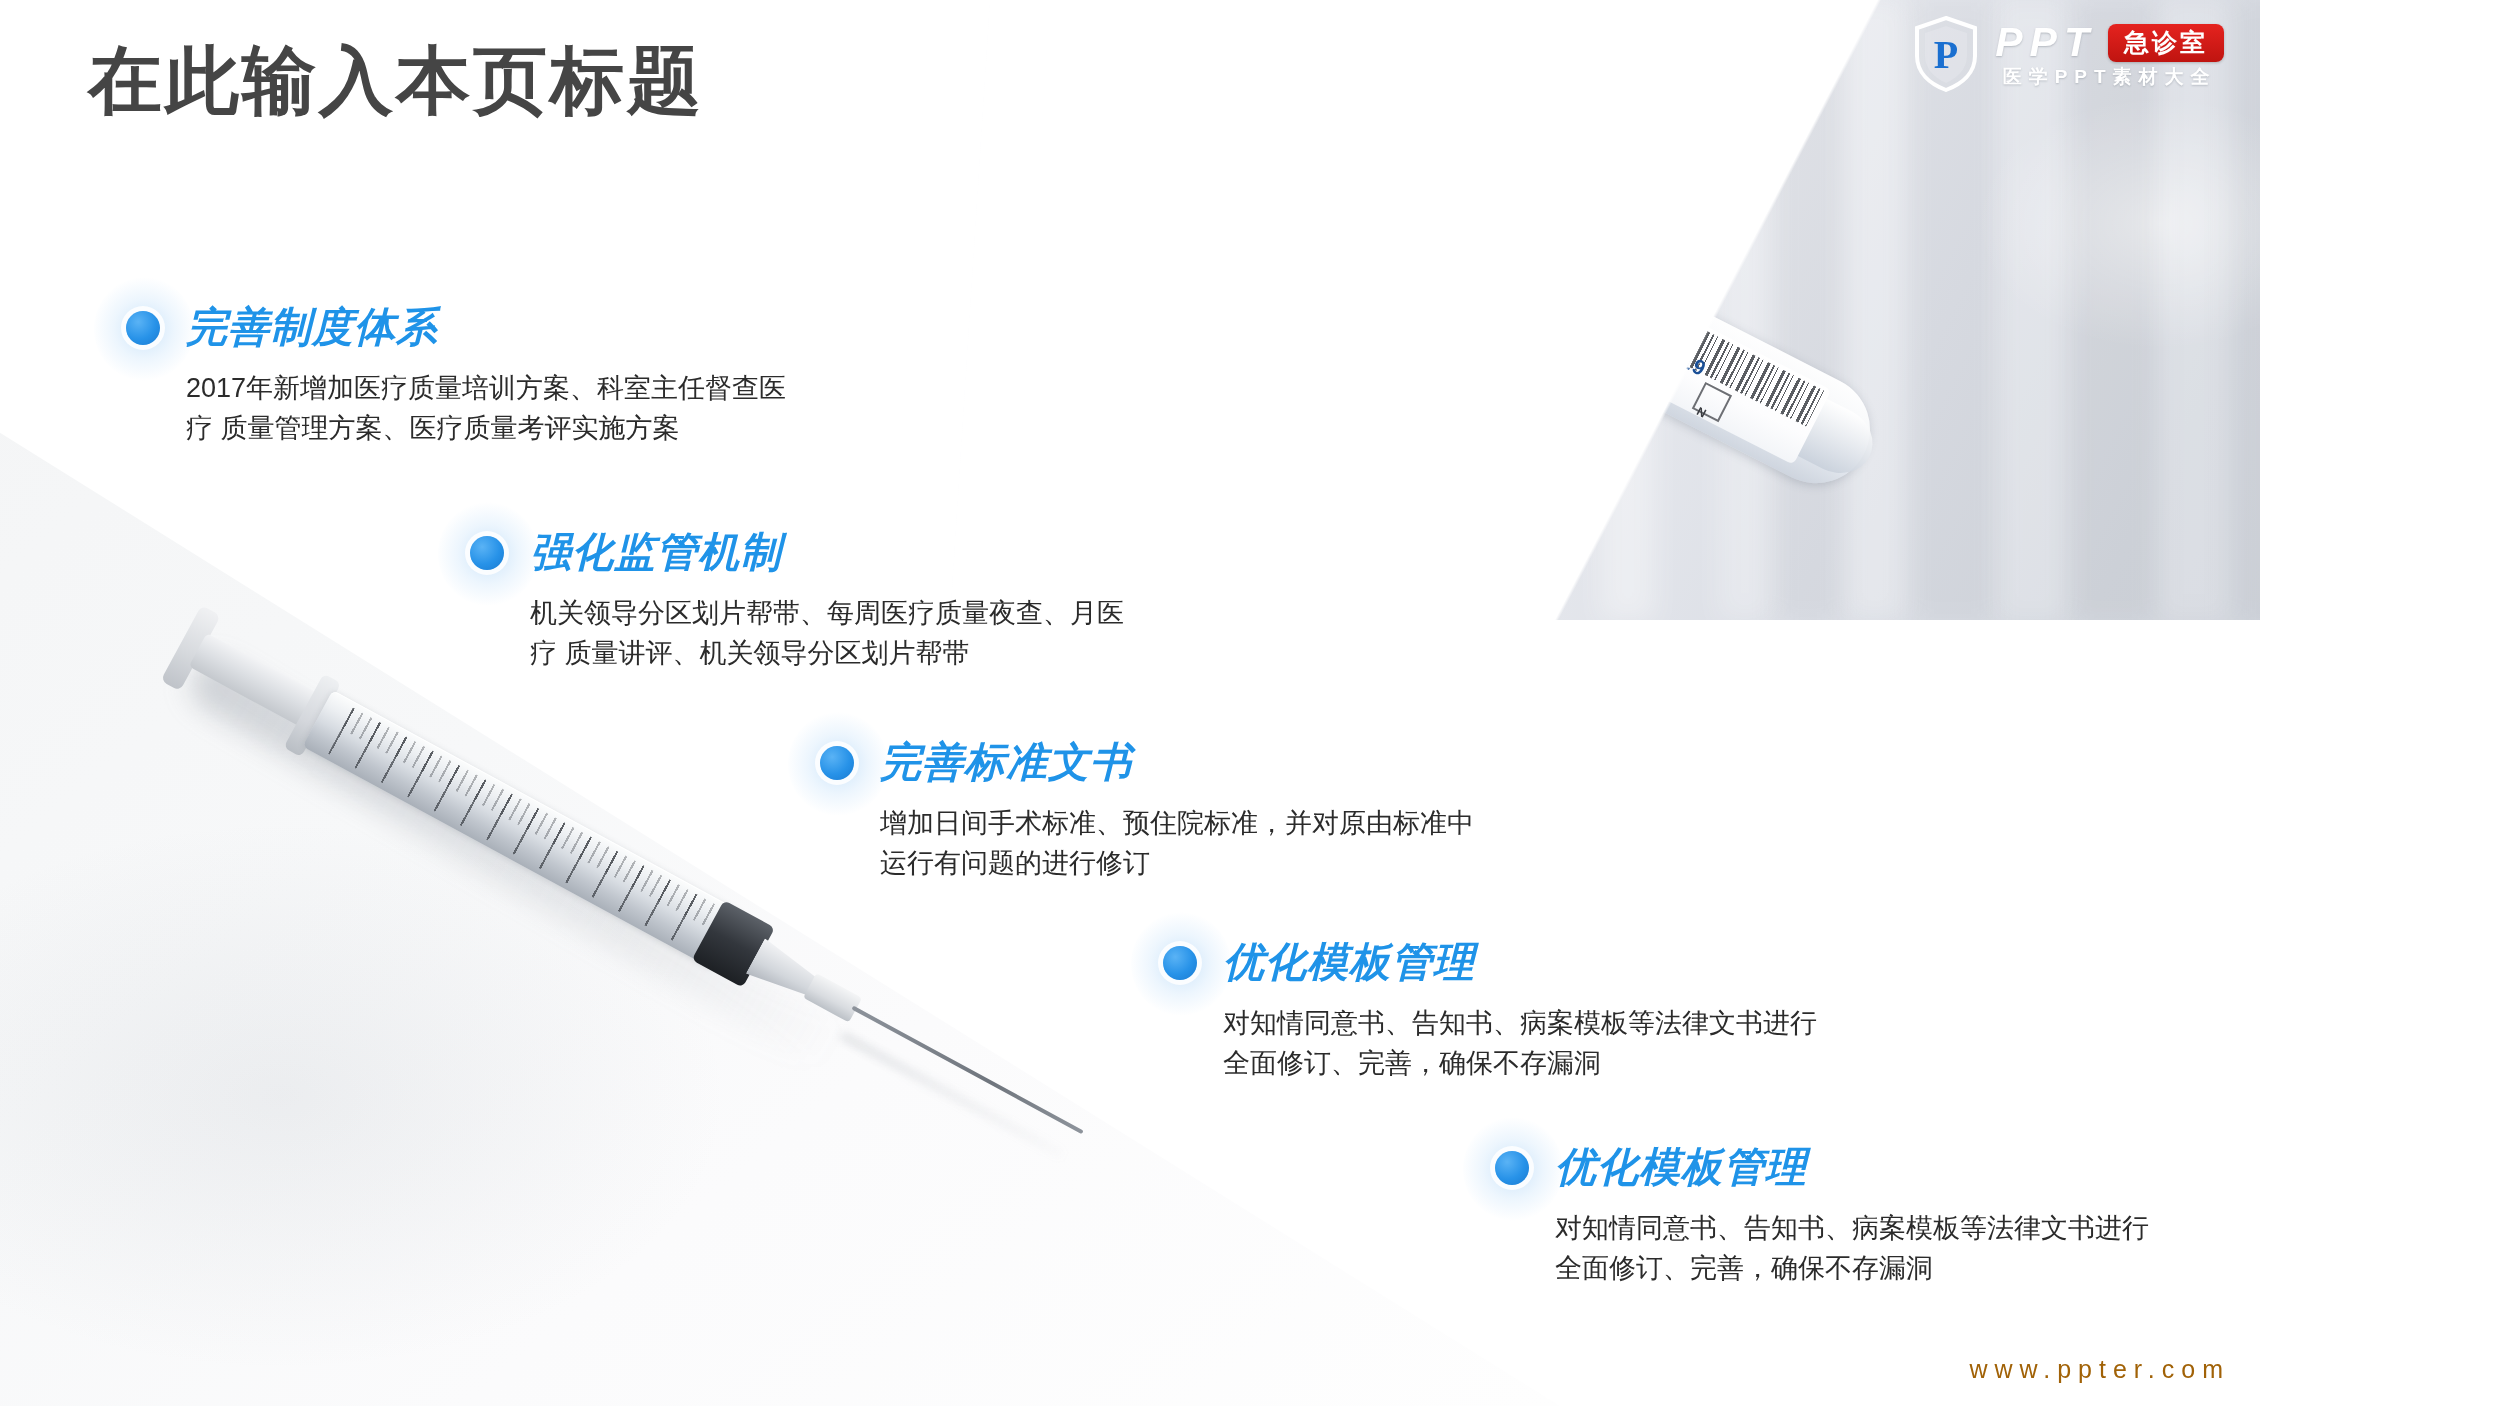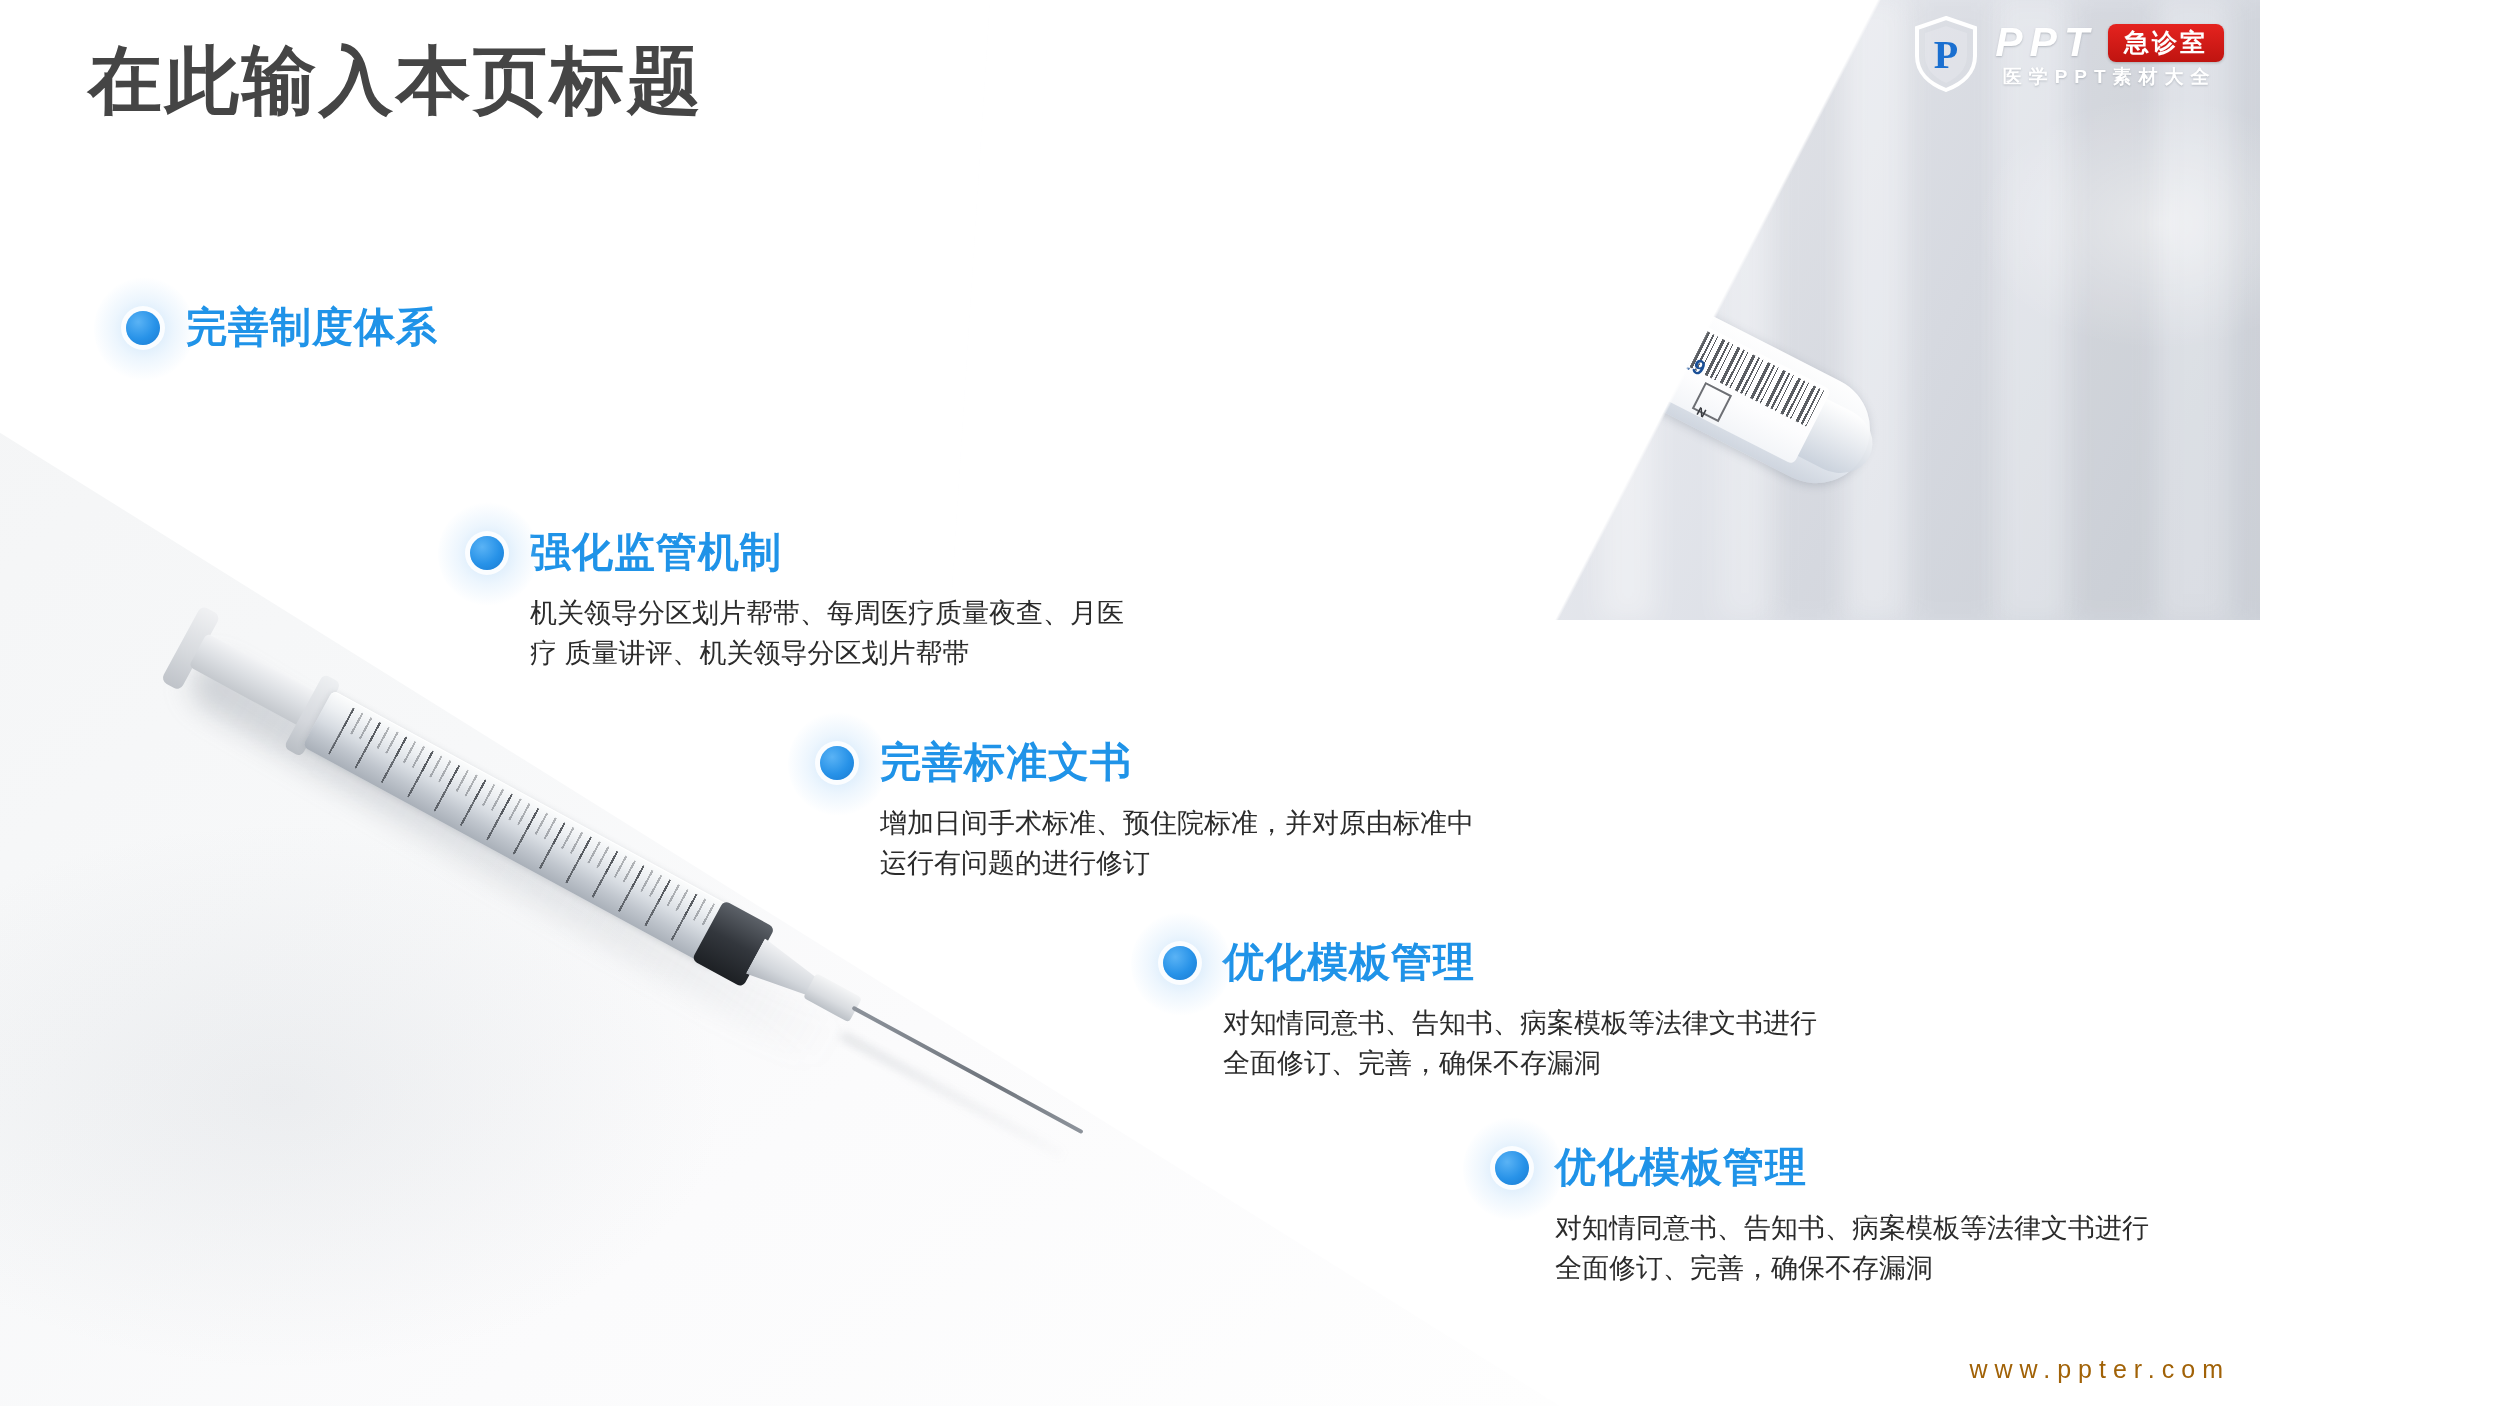--- a/index.html
+++ b/index.html
@@ -284,20 +284,21 @@
     letter-spacing:3px;
     line-height:1;
     white-space:nowrap;
   }
 
   
   .bullet-block{ position:absolute; }
   .bl-head{
     display:flex; align-items:center;
     gap:26px;
+    font-style:italic;
   }
   .dot-wrap{
     position:relative;
     width:34px; height:34px;
     flex:0 0 34px;
   }
   .dot-glow{
     position:absolute; left:-32px; top:-34px;
     width:100px; height:104px;
     border-radius:50%;
@@ -455,20 +456,24 @@
   <div class="page-title">在此输入本页标题</div>
 
   <div class="bullet-block" id="blk0">
     <div class="bl-head">
       <span class="dot-wrap">
         <span class="dot-glow"></span>
         <span class="dot"></span>
       </span>
       <span class="bl-title">完善制度体系</span>
     </div>
+    <div class="bl-body">
+      <div>2017年新增加医疗质量培训方案、科室主任督查医</div>
+      <div>疗 质量管理方案、医疗质量考评实施方案</div>
+    </div>
   </div>
 
   <div class="bullet-block" id="blk1">
     <div class="bl-head">
       <span class="dot-wrap">
         <span class="dot-glow"></span>
         <span class="dot"></span>
       </span>
       <span class="bl-title">强化监管机制</span>
     </div>

